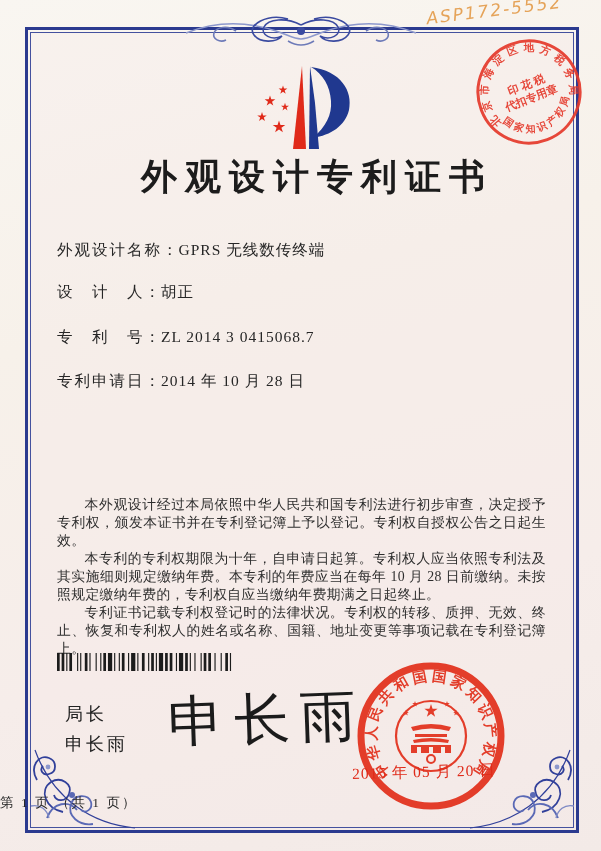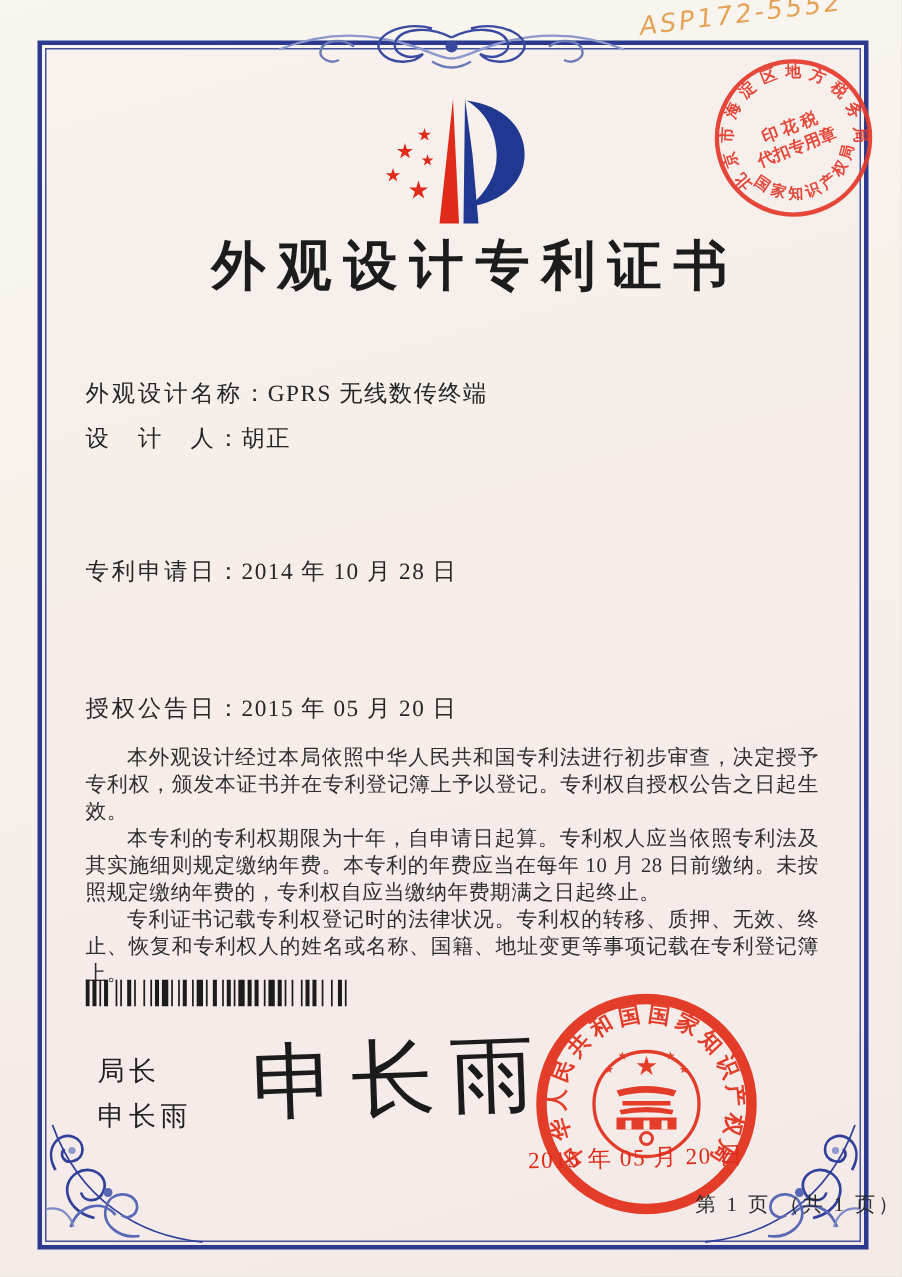--- a/index.html
+++ b/index.html
@@ -20,36 +20,36 @@
     font-style:italic;letter-spacing:2px;transform:rotate(-7deg);opacity:.85;
     font-family:"DejaVu Sans","Liberation Sans",sans-serif;}
   .cert-no{position:absolute;top:64px;left:55px;font-size:14.5px;letter-spacing:3px;color:#262626;}
   .logo{position:absolute;top:63px;left:249px;}
   .title{position:absolute;top:153px;left:0;right:0;margin:0;text-align:center;
     font-size:36px;font-weight:600;letter-spacing:8px;color:#1c1c1c;padding-left:33px;}
   
   .tax-stamp{position:absolute;top:37px;left:474px;transform:rotate(-21deg);opacity:.92;}
   
   .field-row{position:absolute;left:57px;font-size:15.5px;letter-spacing:1px;color:#262626;white-space:nowrap;}
-  .f0{top:252px}.f1{top:282px}.f2{top:327px}.f3{top:371px}.f4{top:419px}.f5{top:462px}
+  .f0{top:240px}.f1{top:282px}.f2{top:327px}.f3{top:371px}.f4{top:419px}.f5{top:462px}
   .field-label{letter-spacing:2px;}
   
   .body-text{position:absolute;left:57px;width:489px;top:496px;}
   .body-text p{margin:0;text-indent:2em;font-size:13.8px;line-height:18px;
     text-align:justify;color:#2e2e2e;letter-spacing:.4px;}
   
   .barcode{position:absolute;left:57px;top:653px;}
   .officer{position:absolute;left:65px;top:699px;font-size:18px;letter-spacing:3px;
     line-height:30px;color:#222;}
   .signature{position:absolute;left:168px;top:682px;font-size:56px;color:#1b1b1b;
     letter-spacing:10px;transform:rotate(-2deg);font-weight:500;}
   .seal{position:absolute;left:355px;top:660px;opacity:.93;}
   .seal-date{position:absolute;left:352px;top:762px;font-size:15.5px;color:#df2b1a;
     letter-spacing:1px;transform:rotate(-1.5deg);white-space:nowrap;}
-  .footer{position:absolute;left:0;right:0;top:794px;text-align:right;
+  .footer{position:absolute;left:0;right:0;top:794px;text-align:left;
     font-size:13.5px;letter-spacing:2px;color:#2a2a2a;}
   svg{display:block;}
 </style>
 </head>
 <body>
 
 <div class="page">
 
   <div class="handwritten">ASP172-5552</div>
 
@@ -126,25 +126,25 @@
     <text x="55" y="51" text-anchor="middle" font-size="11" fill="#e5392b" font-weight="bold">印 花 税</text>
     <text x="55" y="65" text-anchor="middle" font-size="11" fill="#e5392b" font-weight="bold">代扣专用章</text>
   </svg>
 
   <div class="field-row f0">
     <span class="field-label">外观设计名称</span>：<span class="field-value">GPRS 无线数传终端</span>
   </div>
   <div class="field-row f1">
     <span class="field-label">设　计　人</span>：<span class="field-value">胡正</span>
   </div>
+  <div class="field-row f2">
+    <span class="field-label">专　利　号</span>：<span class="field-value">ZL 2014 3 0415068.7</span>
+  </div>
   <div class="field-row f3">
     <span class="field-label">专利申请日</span>：<span class="field-value">2014 年 10 月 28 日</span>
-  </div>
-  <div class="field-row f5">
-    <span class="field-label">授权公告日</span>：<span class="field-value">2015 年 05 月 20 日</span>
   </div>
 
   <div class="body-text">
     <p>本外观设计经过本局依照中华人民共和国专利法进行初步审查，决定授予专利权，颁发本证书并在专利登记簿上予以登记。专利权自授权公告之日起生效。</p>
     <p>本专利的专利权期限为十年，自申请日起算。专利权人应当依照专利法及其实施细则规定缴纳年费。本专利的年费应当在每年 10 月 28 日前缴纳。未按照规定缴纳年费的，专利权自应当缴纳年费期满之日起终止。</p>
     <p>专利证书记载专利权登记时的法律状况。专利权的转移、质押、无效、终止、恢复和专利权人的姓名或名称、国籍、地址变更等事项记载在专利登记簿上。</p>
   </div>
 
   <svg class="barcode" width="176" height="18" viewBox="0 0 176 18">
       <rect x="0.00" y="0" width="2.69" height="18" fill="#1c1c1c"></rect>

